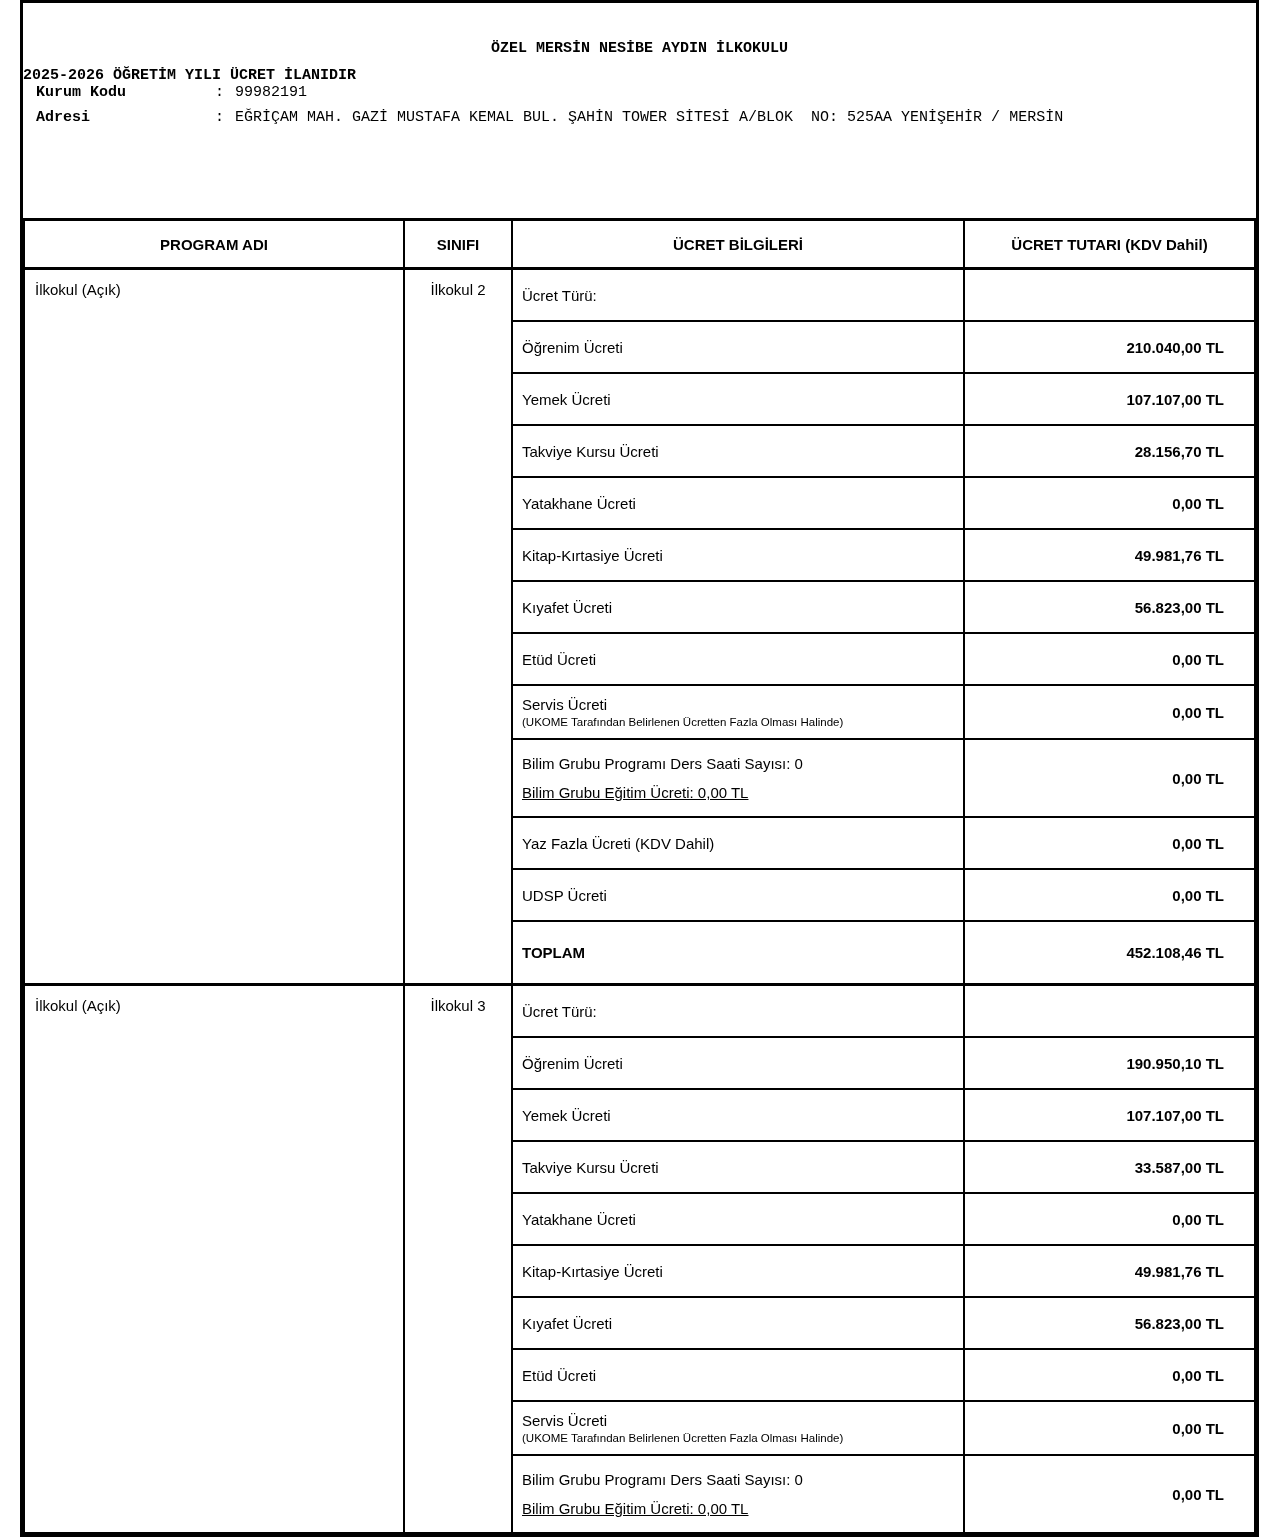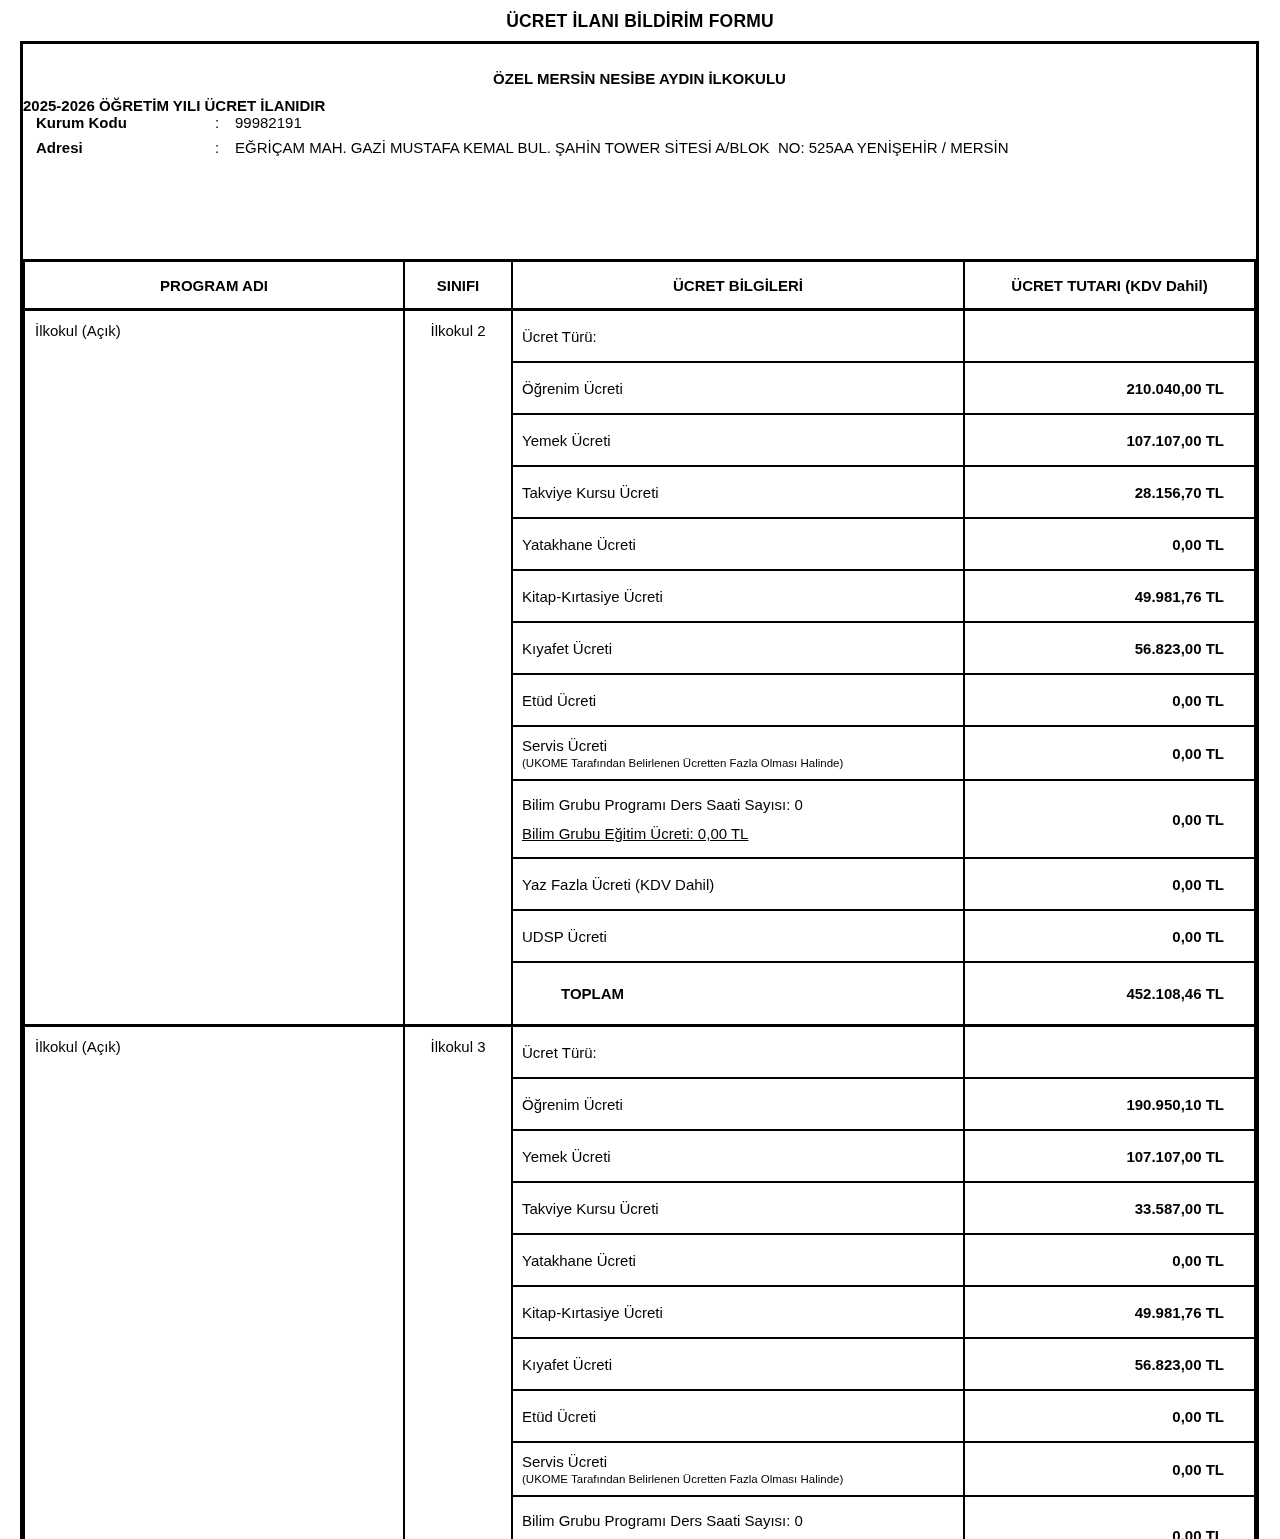--- a/index.html
+++ b/index.html
@@ -23,21 +23,22 @@
   }
   .outer-box {
     margin-left: 20px;
     width: 1239px;
     box-sizing: border-box;
     border: 3px solid #000;
   }
   .info-section {
     height: 215px;
     box-sizing: border-box;
-    padding-top: 26px;
+    padding-top: 37px;
+    font-family: Liberation Mono, monospace;
   }
   .school-name {
     text-align: center;
     font-weight: bold;
     font-size: 15px;
   }
   .announcement {
     font-weight: bold;
     font-size: 15px;
     margin-top: 10px;
@@ -91,21 +92,21 @@
   .cell-grade {
     vertical-align: top;
     text-align: center;
     padding-top: 11px;
   }
   .cell-label {
     padding: 4px 8px 4px 9px;
     vertical-align: middle;
   }
   .label-main { font-weight: normal; }
-  .label-main.bold { font-weight: bold; margin-left: 39px; }
+  .label-main.bold { font-weight: bold; }
   .label-second { margin-top: 12px; text-decoration: underline; }
   .label-note {
     font-size: 11.5px;
     margin-top: 3px;
   }
   .cell-amount {
     text-align: right;
     padding-right: 30px;
     font-weight: bold;
     vertical-align: middle;
@@ -114,21 +115,20 @@
   tr.row-note   > td { height: 44px; }
   tr.row-tall   > td { height: 68px; }
   tr.row-total  > td { height: 53px; }
   tr.section-start > td { border-top: 3px solid #000; }
 </style>
 </head>
 <body>
 
 <div class="page">
 
-  <div class="doc-title">ÜCRET İLANI BİLDİRİM FORMU</div>
 
   <div class="outer-box">
 
     <div class="info-section">
       <div class="school-name">ÖZEL MERSİN NESİBE AYDIN İLKOKULU</div>
       <div class="announcement">2025-2026 ÖĞRETİM YILI ÜCRET İLANIDIR</div>
 
       <div class="fields">
         <div class="field-row">
           <span class="f-label">Kurum Kodu</span>

